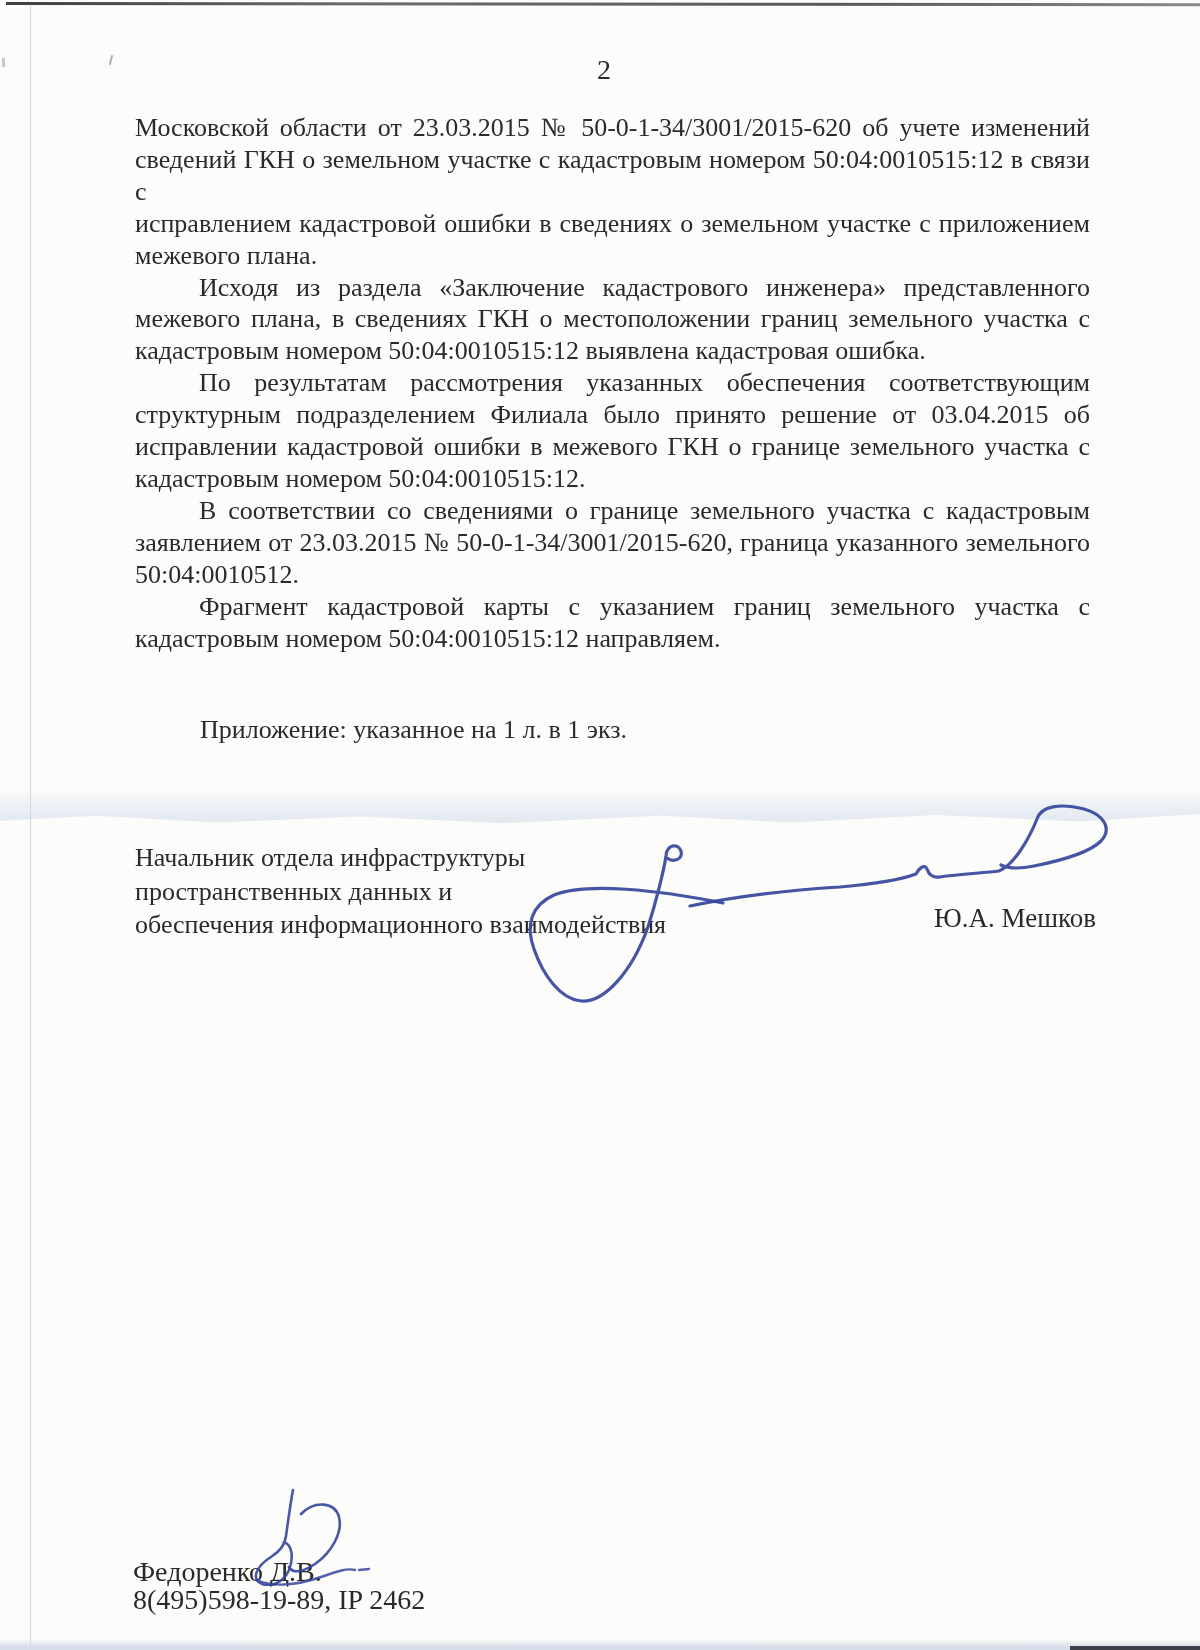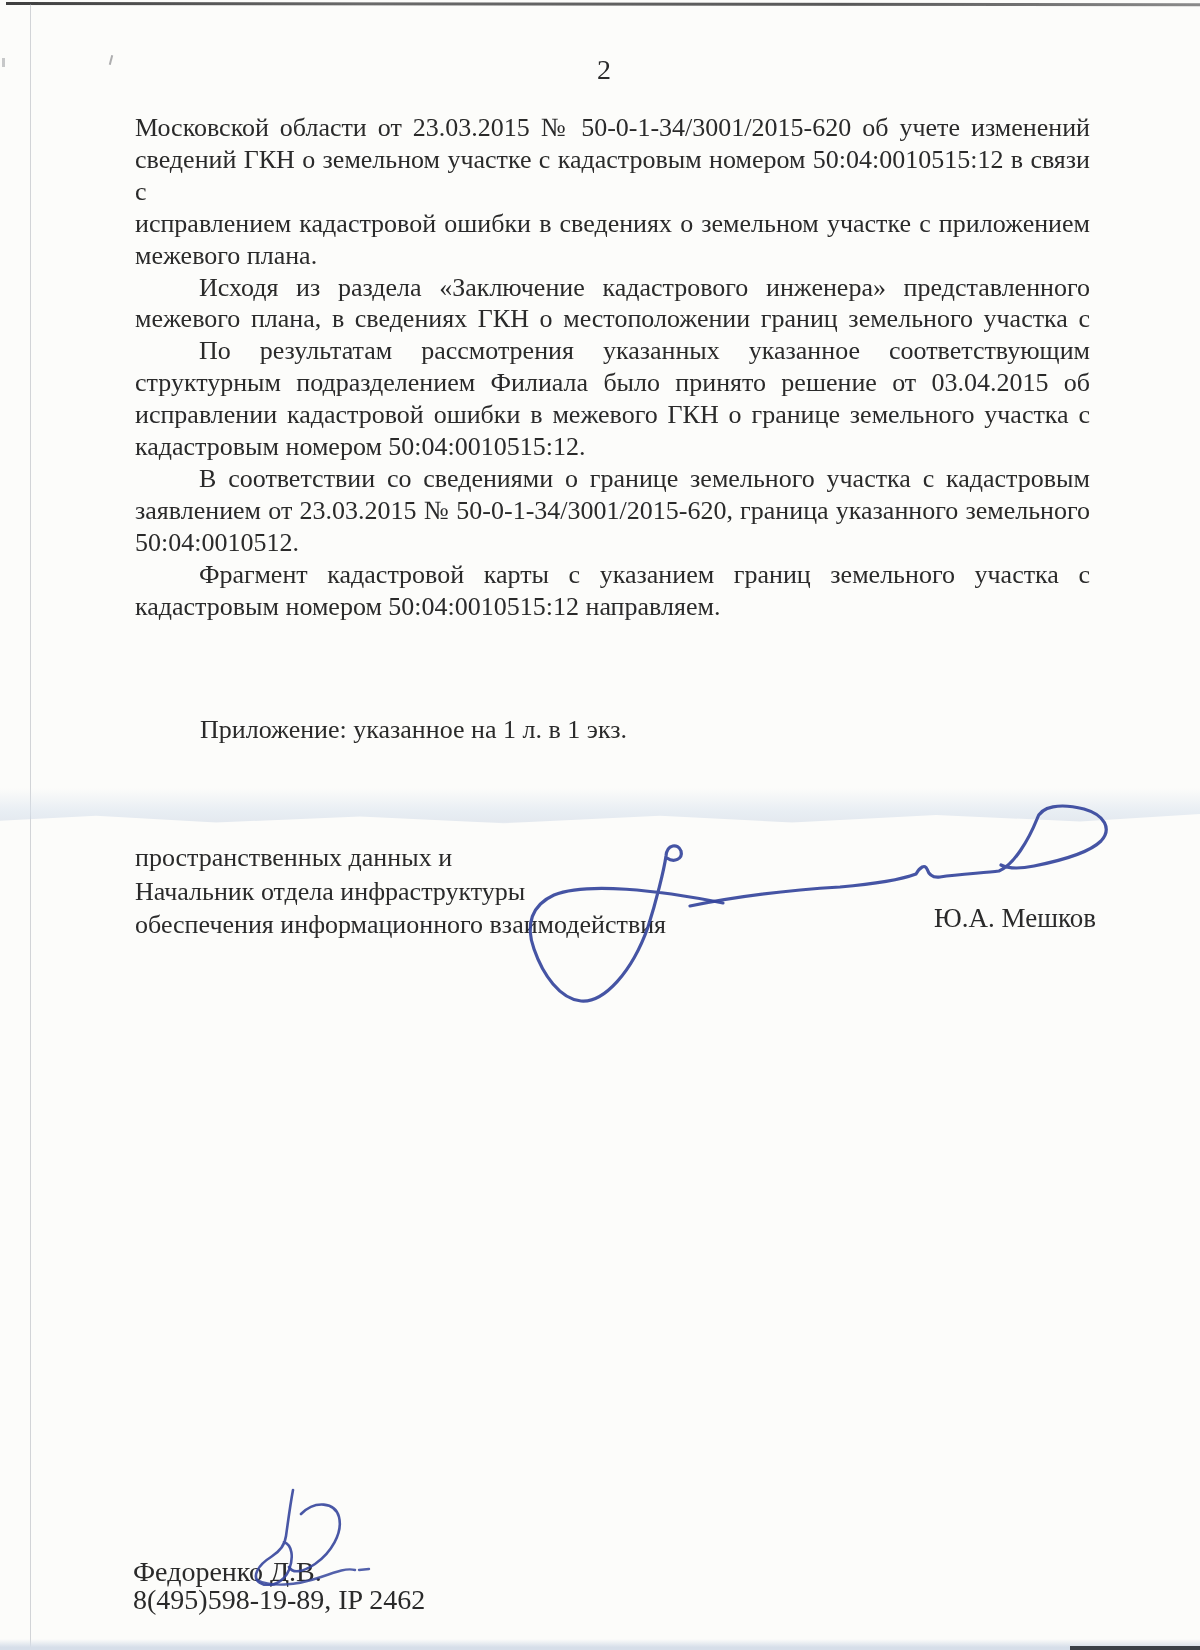--- a/index.html
+++ b/index.html
@@ -55,36 +55,37 @@
 
   <div class="page-num">2</div>
 
   <div id="body-text">
       <div class="line">Московской области от 23.03.2015 № 50-0-1-34/3001/2015-620 об учете изменений</div>
       <div class="line">сведений ГКН о земельном участке с кадастровым номером 50:04:0010515:12 в связи с</div>
       <div class="line">исправлением кадастровой ошибки в сведениях о земельном участке с приложением</div>
       <div class="line last">межевого плана.</div>
       <div class="line indent">Исходя из раздела «Заключение кадастрового инженера» представленного</div>
       <div class="line">межевого плана, в сведениях ГКН о местоположении границ земельного участка с</div>
-      <div class="line indent">По результатам рассмотрения указанных указанное соответствующим</div>
+      <div class="line last">кадастровым номером 50:04:0010515:12 выявлена кадастровая ошибка.</div>
+      <div class="line indent">По результатам рассмотрения указанных обеспечения соответствующим</div>
       <div class="line">структурным подразделением Филиала было принято решение от 03.04.2015 об</div>
       <div class="line">исправлении кадастровой ошибки в межевого ГКН о границе земельного участка с</div>
       <div class="line last">кадастровым номером 50:04:0010515:12.</div>
       <div class="line indent">В соответствии со сведениями о границе земельного участка с кадастровым</div>
       <div class="line">заявлением от 23.03.2015 № 50-0-1-34/3001/2015-620, граница указанного земельного</div>
       <div class="line last">50:04:0010512.</div>
       <div class="line indent">Фрагмент кадастровой карты с указанием границ земельного участка с</div>
       <div class="line last">кадастровым номером 50:04:0010515:12 направляем.</div>
     </div>
 
   <div class="attachment">Приложение: указанное на 1 л. в 1 экз.</div>
 
   <div class="sig-title">
+    <div>Начальник отдела инфраструктуры</div>
     <div>пространственных данных и</div>
-    <div>Начальник отдела инфраструктуры</div>
     <div>обеспечения информационного взаимодействия</div>
   </div>
 
   <svg class="ink sig-ink" width="640" height="240" viewBox="0 0 640 240" fill="none">
     <path d="M 245,125 C 180,112 108,104 76,117 C 54,127 47,146 56,171 C 65,197 82,221 103,223
              C 126,225 154,194 170,149 C 178,124 186,92 188,78 C 189,66 200,65 203,73 C 205,81 196,85 189,80" stroke-width="3.2" stroke-linecap="round" opacity="0.92" stroke="#35459c"></path>
     <path d="M 212,128 C 256,119 312,112 362,109 C 396,106 422,102 438,96 C 442,89 447,86 449,91
              C 451,97 455,100 462,99 C 482,96 506,95 521,93 C 536,87 551,61 559,41
              C 563,28 582,25 606,31 C 627,37 634,51 623,63 C 611,75 581,83 556,88 C 541,91 529,90 523,87" stroke-width="3.2" stroke-linecap="round" opacity="0.92" stroke="#35459c"></path>
   </svg>

